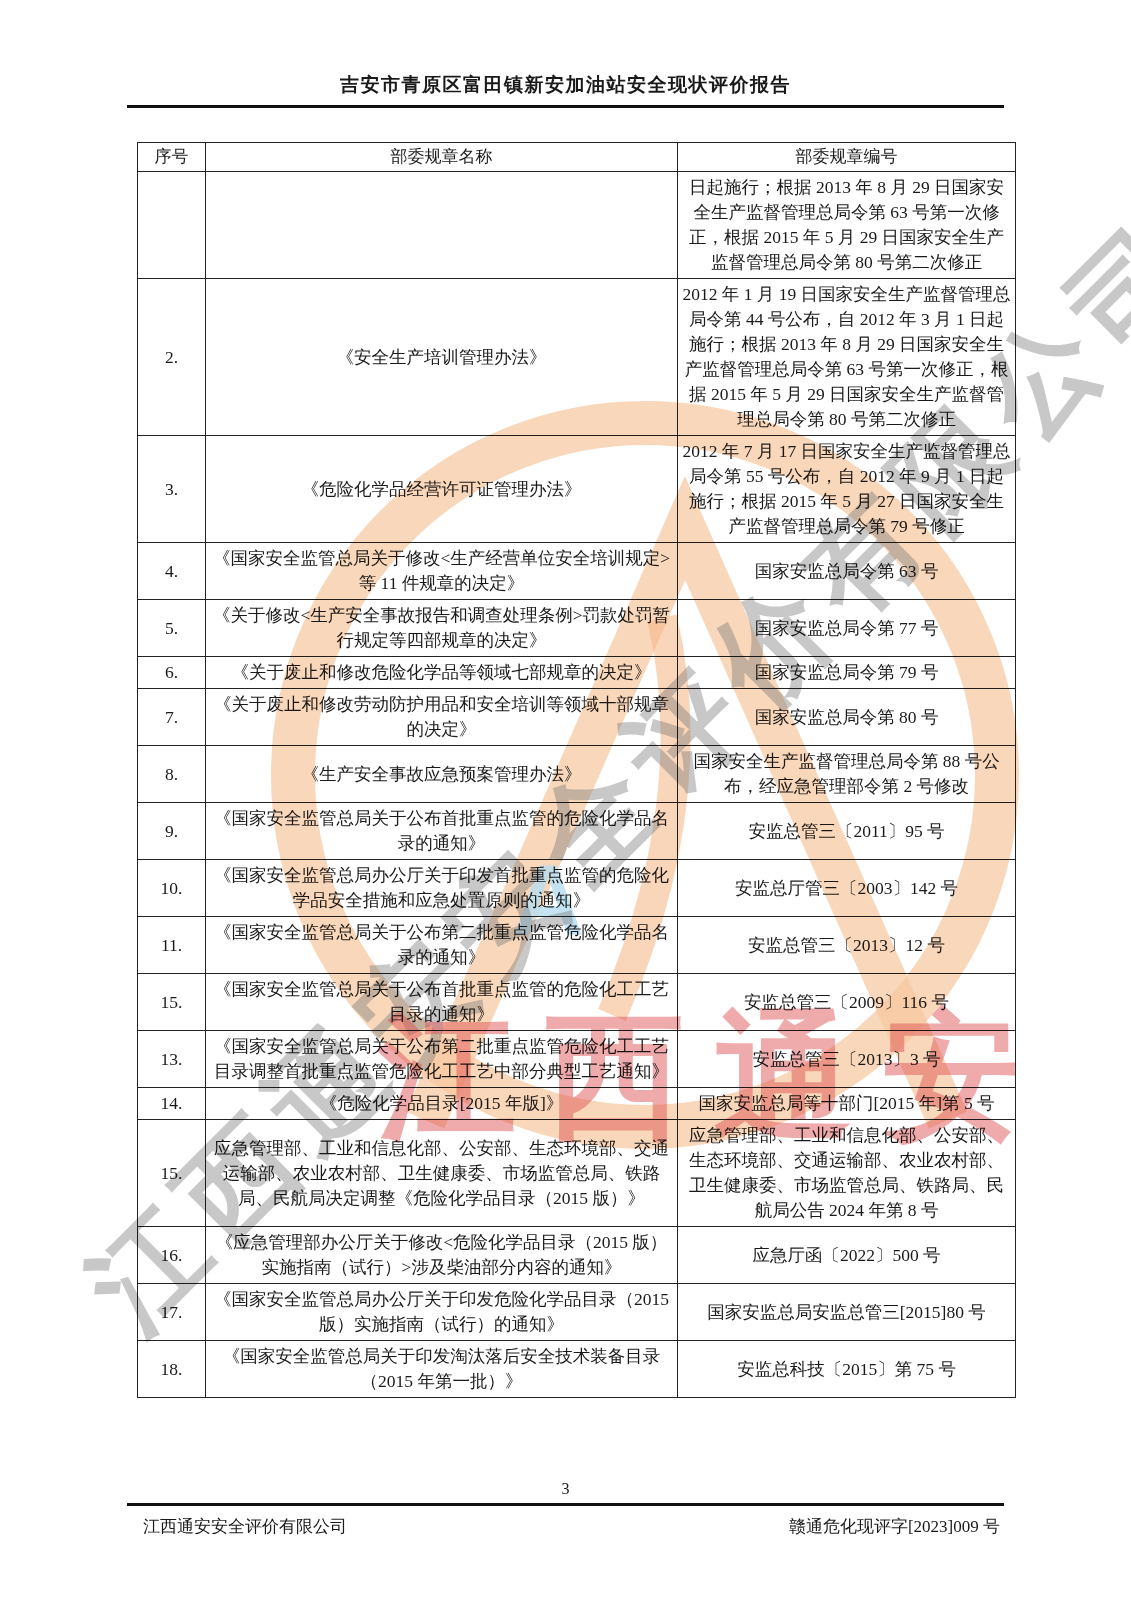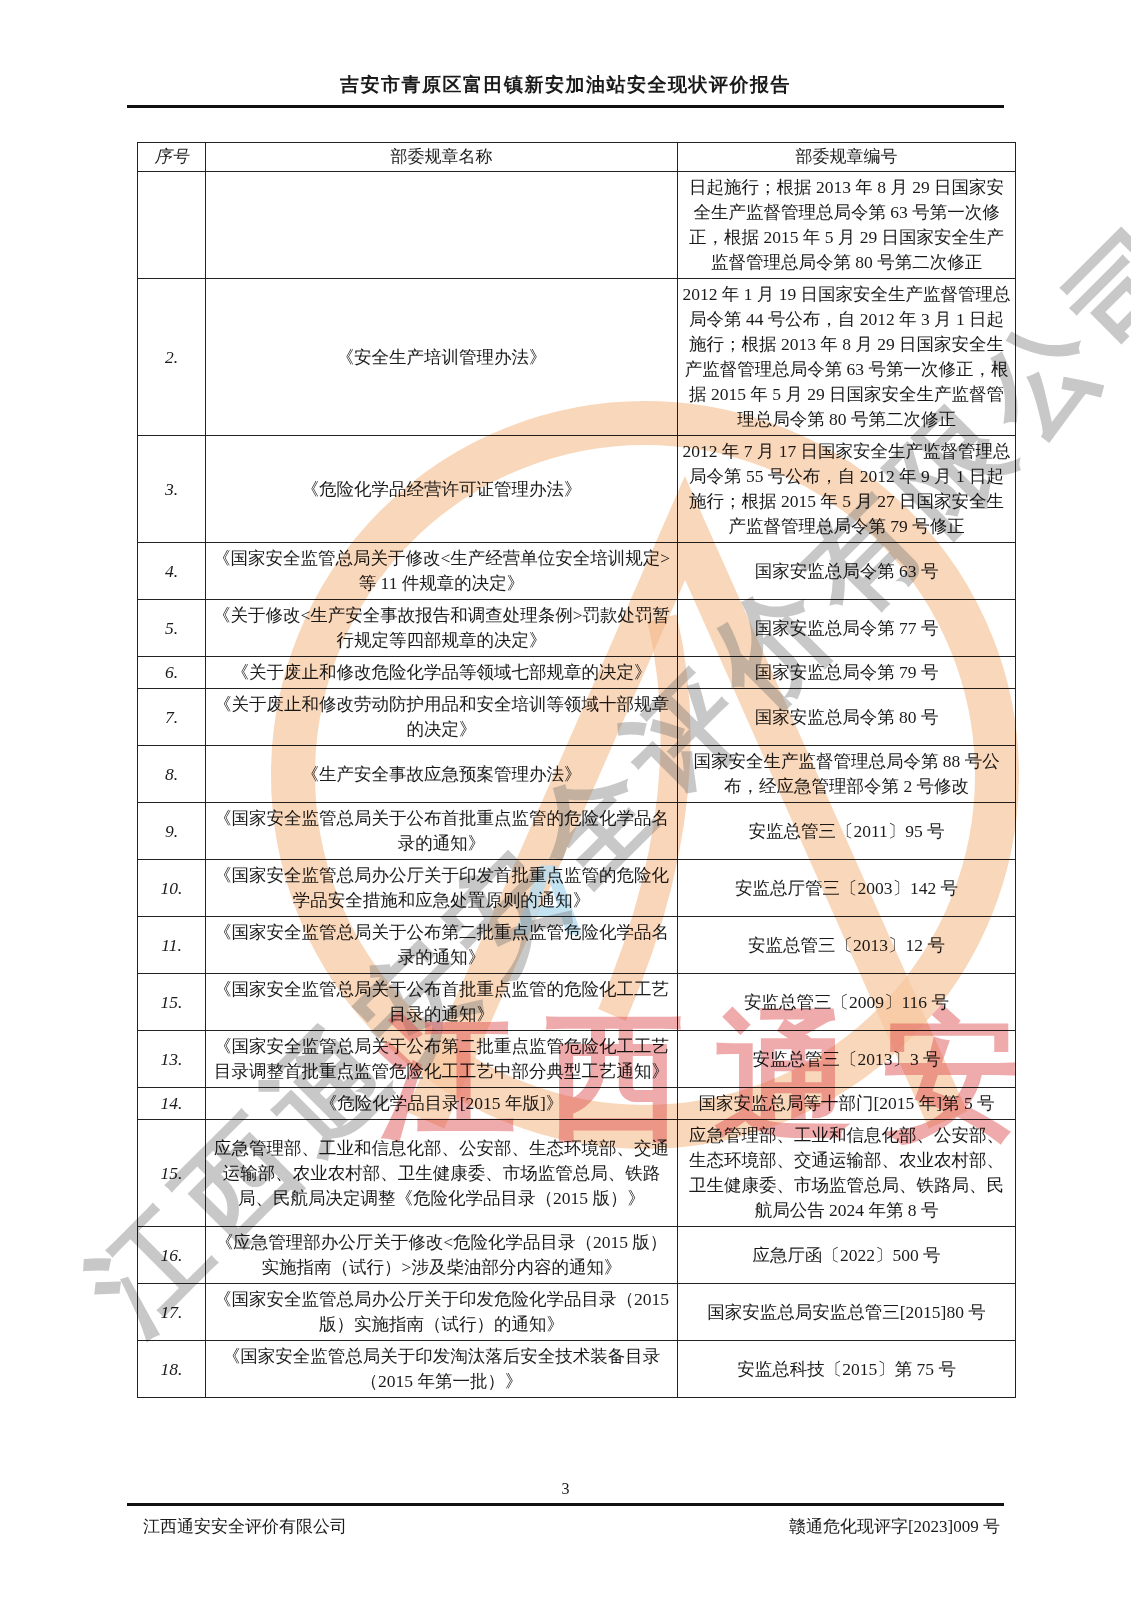--- a/index.html
+++ b/index.html
@@ -37,21 +37,21 @@
     line-height:25px;
   }
   .reg-table th, .reg-table td {
     border:1.8px solid #222;
     text-align:center;
     vertical-align:middle;
     padding:3px 3px;
     overflow:hidden;
   }
   .reg-table th { font-weight:normal; font-size:17px; padding:2px; line-height:24px; }
-  .c-no   { width:63px;font-style:italic;  }
+  .c-no   { width:63px;  }
   .c-name { width:467px; }
   .c-code { width:333px;margin-top:40px; }
 
   
   .footer { position:absolute; left:127px; width:877px; bottom:62px; }
   .page-number { text-align:center; font-size:16px; margin-bottom:5px; }
   .footer-rule { border-bottom:3.5px solid #111; }
   .footer-row {
     display:flex; justify-content:space-between;
     font-size:17px; margin-top:9px; padding:0 4px 0 16px;

